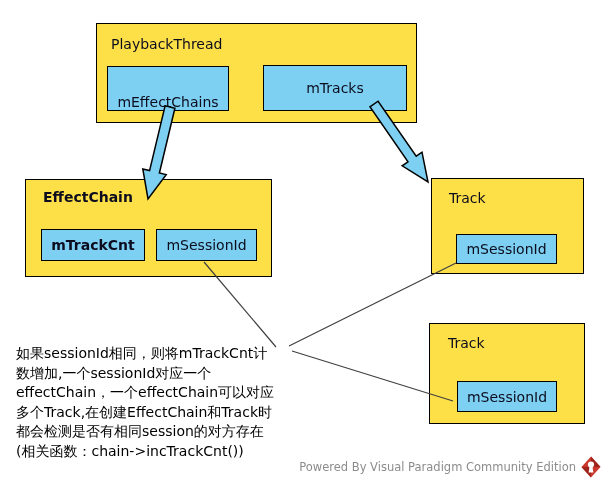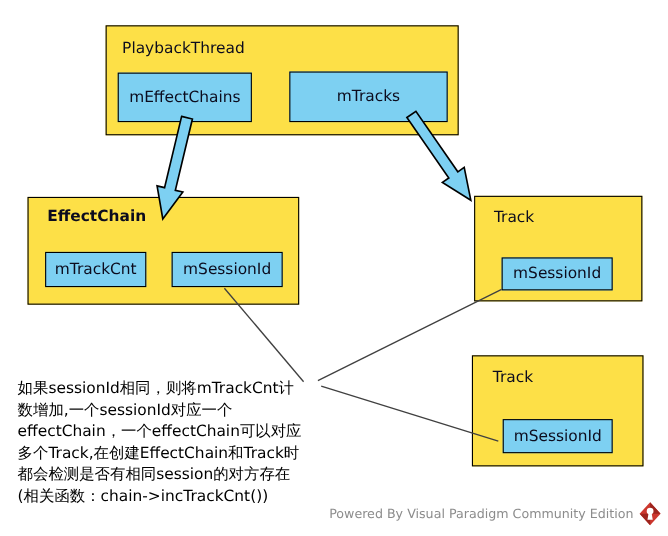--- a/index.html
+++ b/index.html
@@ -34,31 +34,31 @@
   }
 </style>
 </head>
 <body>
 
 <div id="canvas">
 
   <div class="cls-box" style="left:96px;top:23px;width:321px;height:100px;">
     <div class="cls-title" style="left:14px;top:12px;">PlaybackThread</div>
   </div>
-  <div class="attr-box" style="left:107px;top:66px;width:122px;height:45px;">
+  <div class="attr-box" style="left:107px;top:66px;width:122px;height:45px;align-items:flex-end;">
     <span>mEffectChains</span>
   </div>
   <div class="attr-box" style="left:263px;top:65px;width:144px;height:46px;text-align:center;">
     <span>mTracks</span>
   </div>
 
   <div class="cls-box" style="left:25px;top:179px;width:247px;height:98px;">
     <div class="cls-title" style="left:17px;top:9px;font-weight:bold;">EffectChain</div>
   </div>
-  <div class="attr-box" style="left:41px;top:229px;width:92px;height:32px;">
+  <div class="attr-box" style="left:41px;top:229px;width:104px;height:32px;font-weight:bold;">
     <span>mTrackCnt</span>
   </div>
   <div class="attr-box" style="left:156px;top:229px;width:101px;height:32px;">
     <span>mSessionId</span>
   </div>
 
   <div class="cls-box" style="left:431px;top:178px;width:153px;height:96px;">
     <div class="cls-title" style="left:17px;top:11px;">Track</div>
   </div>
   <div class="attr-box" style="left:456px;top:234px;width:101px;height:30px;">

